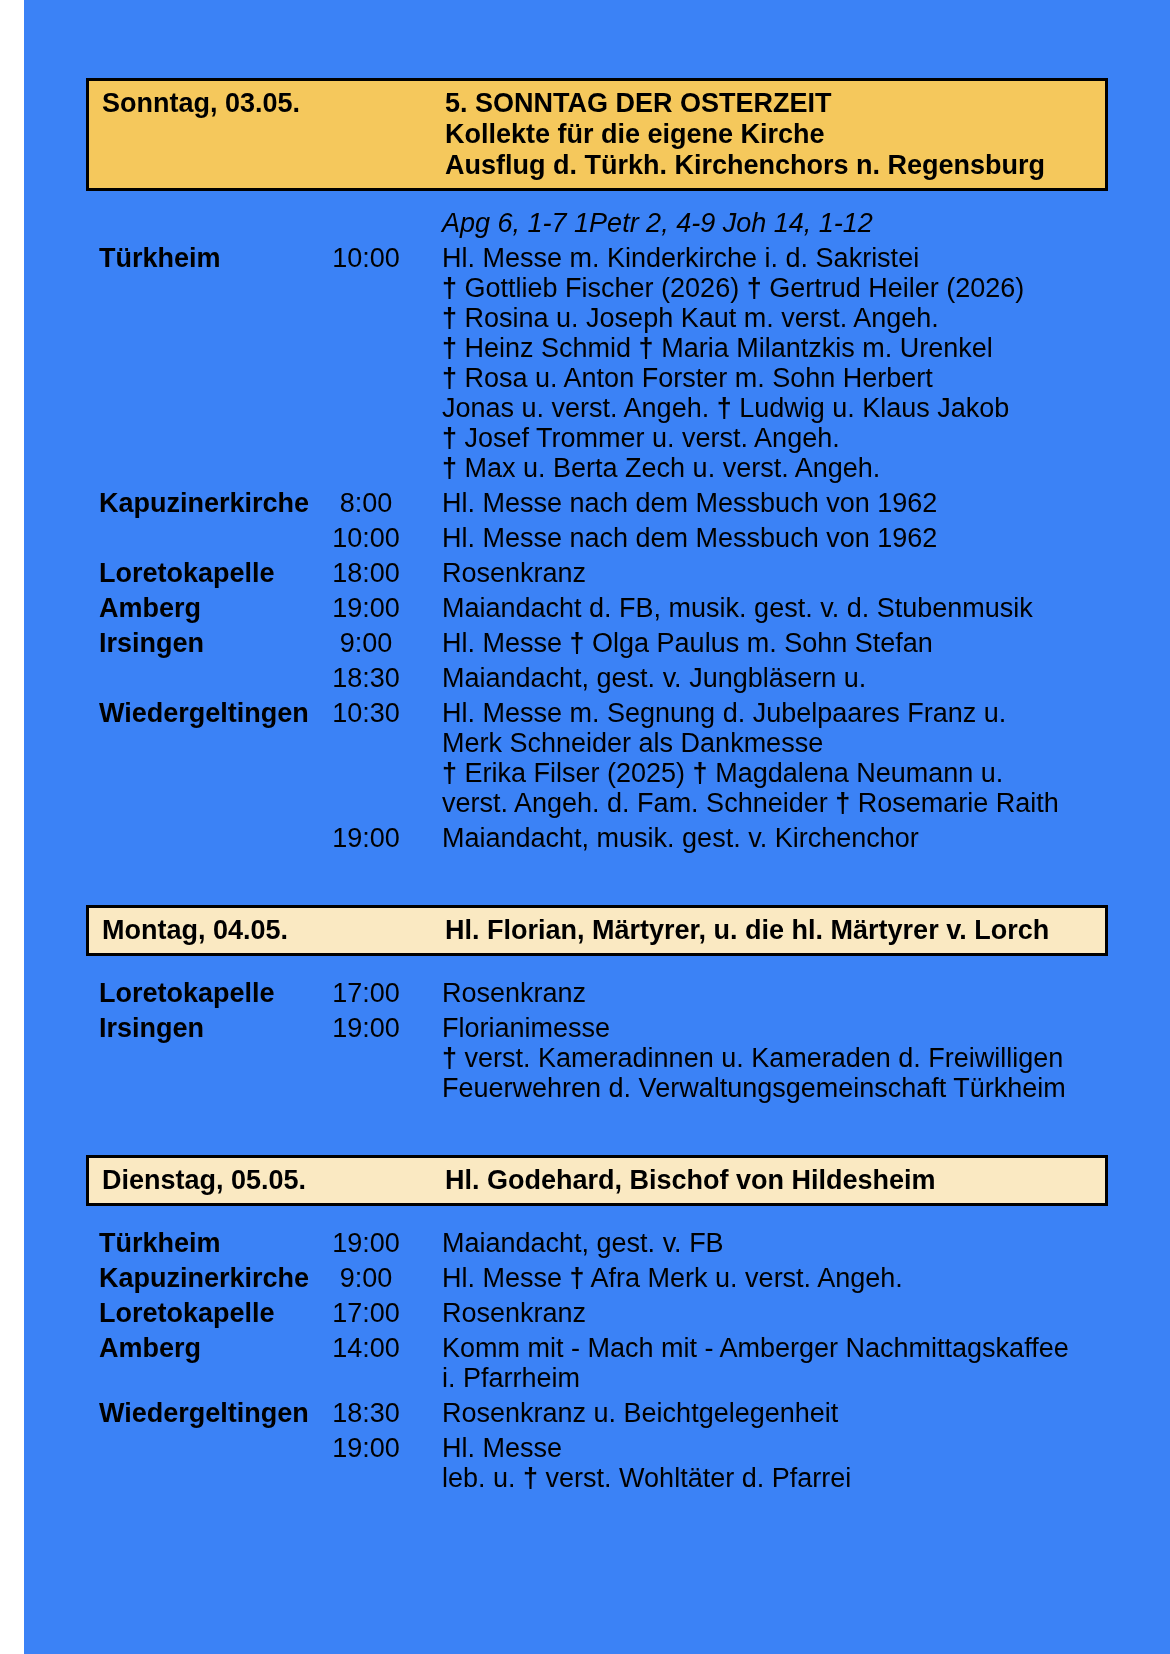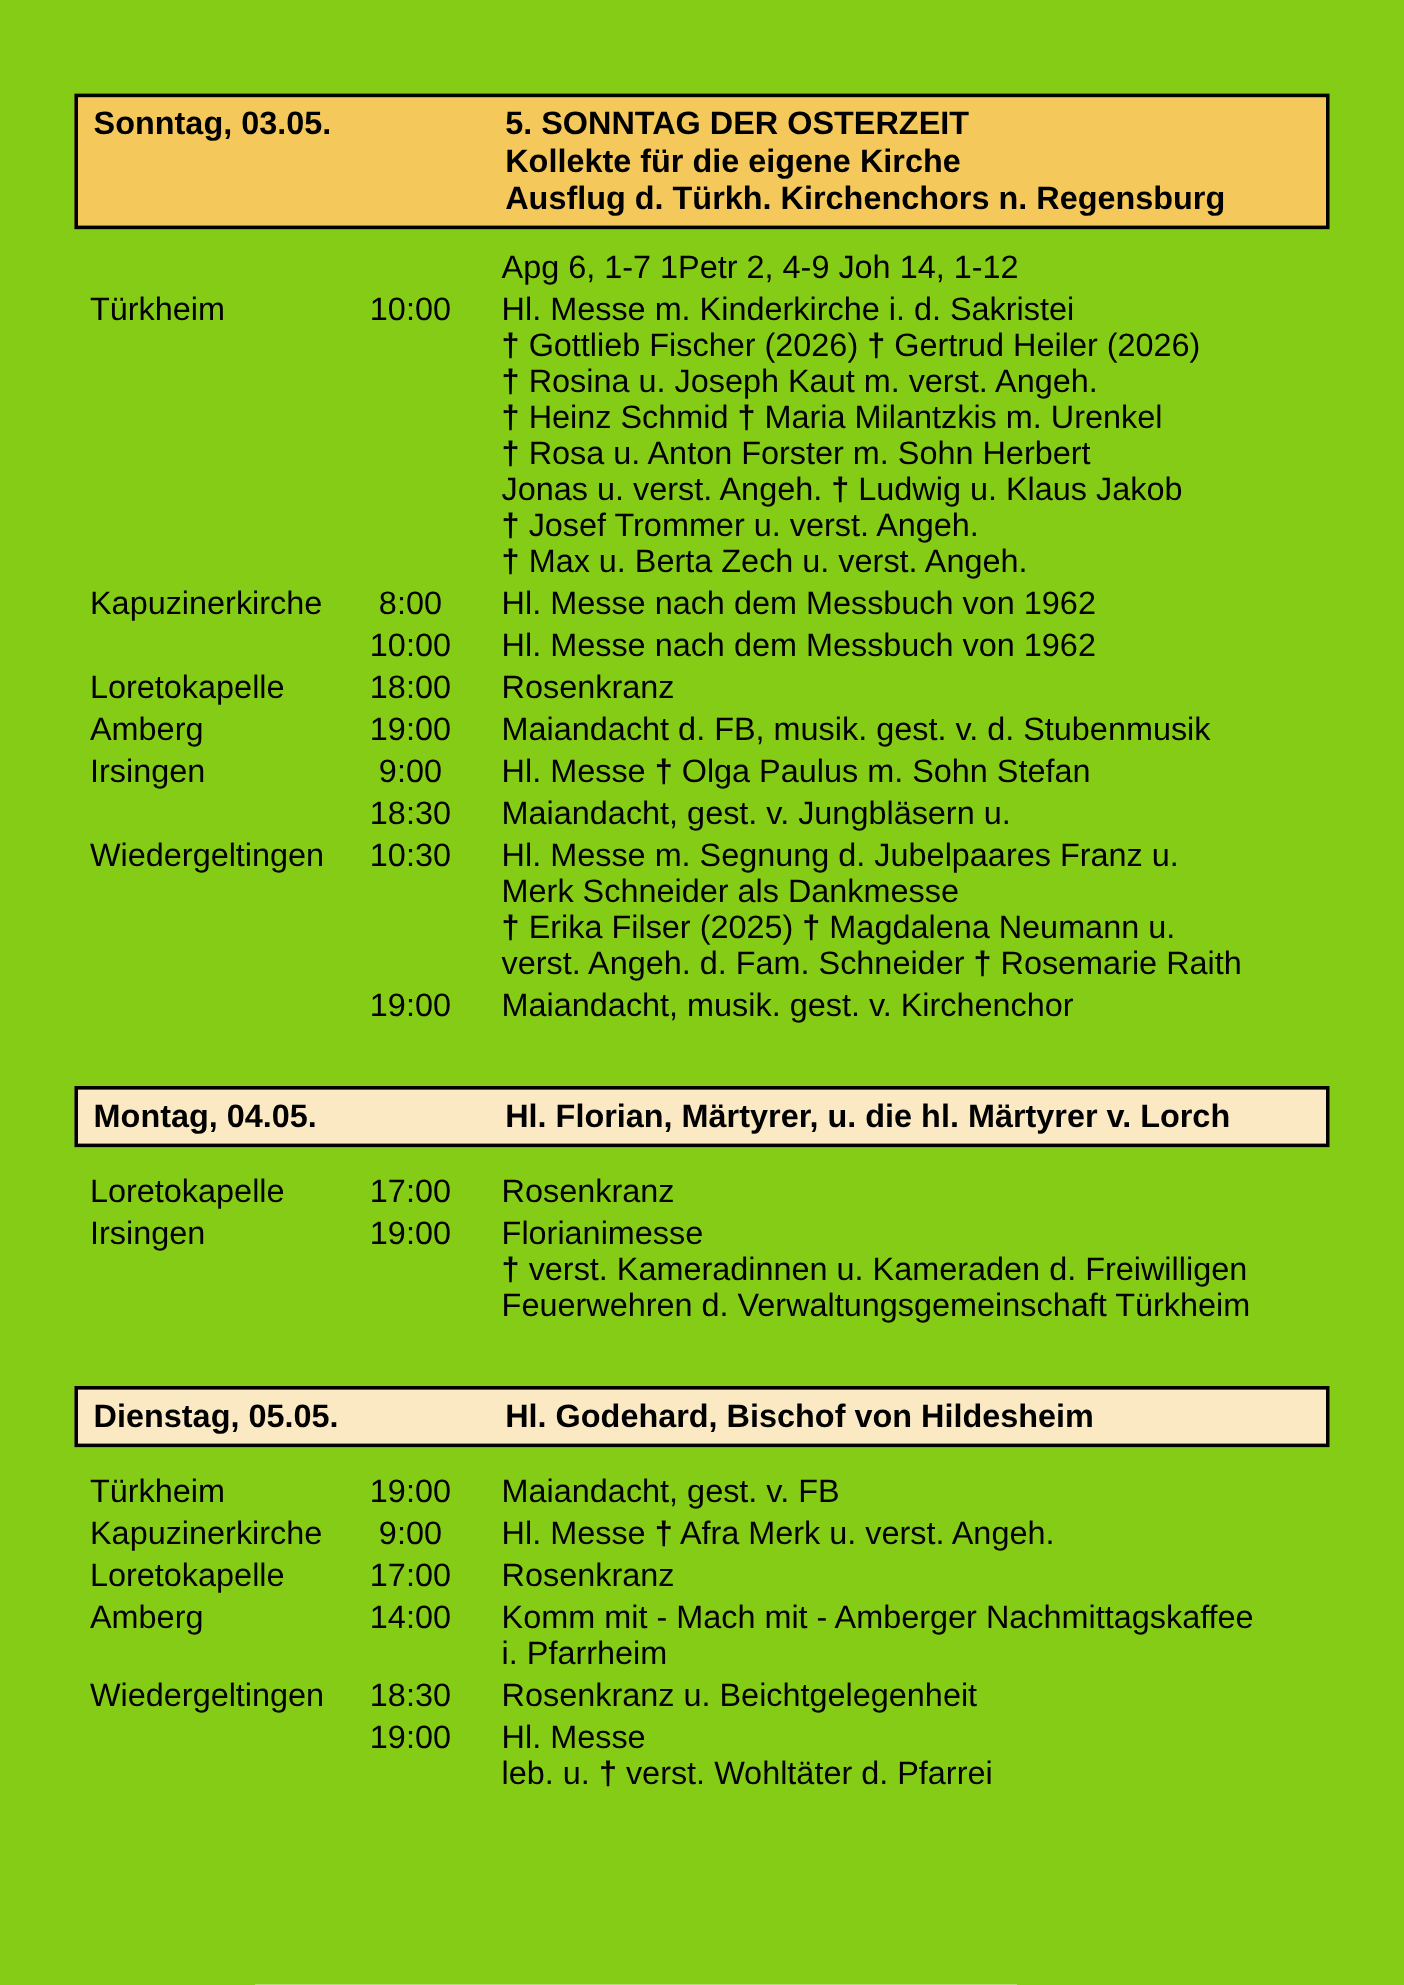--- a/index.html
+++ b/index.html
@@ -5,44 +5,45 @@
   * { margin: 0; padding: 0; box-sizing: border-box; }
   html, body { background: #ffffff; }
   body {
     width: 1170px; height: 1654px;
     font-family: "Liberation Sans", sans-serif;
     font-size: 27px;
     color: #000000;
     position: relative;
     overflow: hidden;
   }
-  .page { position: absolute; inset: 0; background: #84cc16; }
+  .page { position: absolute; inset: 0; background: #3b82f6; margin-left: 24px; }
   .content { padding: 78px 62px 0 62px; }
 
   .day-header {
     border: 3px solid #000000;
     display: flex;
     padding: 7px 10px 7px 13px;
     font-weight: 700;
     line-height: 31px;
   }
   .day-header.sunday  { background: var(--sunday-bg, #F5C85C); }
   .day-header.weekday { background: var(--weekday-bg, #FAE9C2); }
   .date-col  { flex: 0 0 343px; }
   .title-col { flex: 1; }
 
   .day-body { padding: 17px 0 52px 0; }
   .reading-row {
     margin-left: 356px;
+    font-style: italic;
     line-height: 30px;
     margin-bottom: 2px;
     white-space: nowrap;
   }
   .entry { display: flex; margin-top: 5px; line-height: 30px; }
-  .loc-col  { flex: 0 0 232px; margin-left: 13px; font-weight: 400; white-space: nowrap; }
+  .loc-col  { flex: 0 0 232px; margin-left: 13px; font-weight: 700; white-space: nowrap; }
   .time-col { flex: 0 0 70px; text-align: center; white-space: nowrap; }
   .desc-col { flex: 1; margin-left: 41px; }
   .desc-line { white-space: nowrap; }
   .dagger { font-weight: 700; }
 </style>
 </head>
 <body>
 
 <div class="page">
   <div class="content" id="schedule-root">

